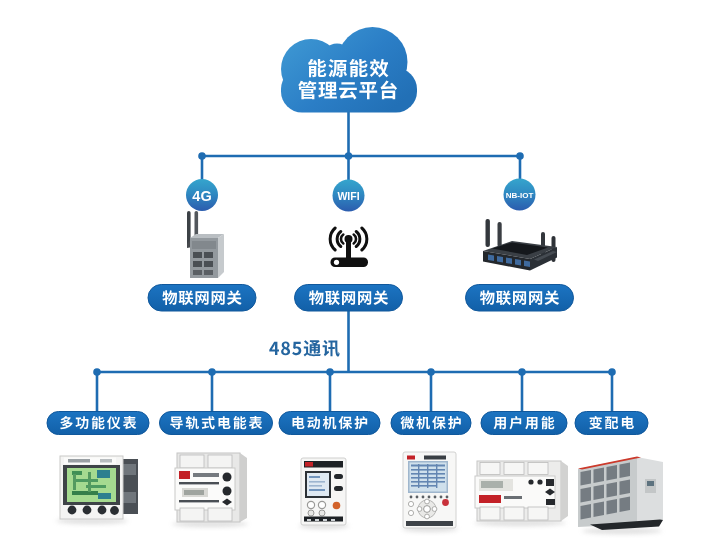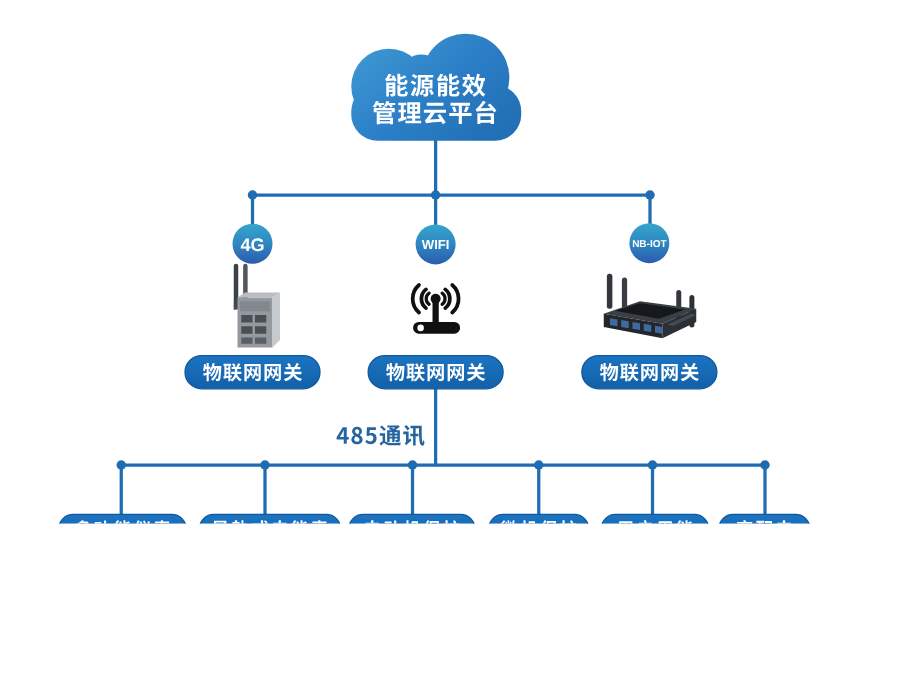--- a/index.html
+++ b/index.html
@@ -1,14 +1,14 @@
 <!DOCTYPE html>
 <html><head><meta charset="utf-8"><style>
 html,body{margin:0;padding:0;background:#fff;}
-#wrap{position:relative;width:723px;height:419px;background:#fff;overflow:hidden;}
+#wrap{position:relative;width:723px;height:559px;background:#fff;overflow:hidden;}
 text{font-family:"Liberation Sans",sans-serif;}
 </style></head><body>
 <div id="wrap">
 <svg width="723" height="559" viewBox="0 0 723 559">
 <defs>
 <linearGradient id="cg" x1="300" y1="25" x2="380" y2="120" gradientUnits="userSpaceOnUse">
 <stop offset="0" stop-color="#3e98d3"></stop>
           <stop offset="0.55" stop-color="#2b7ec6"></stop>
           <stop offset="1" stop-color="#2270b6"></stop>
 </linearGradient>

